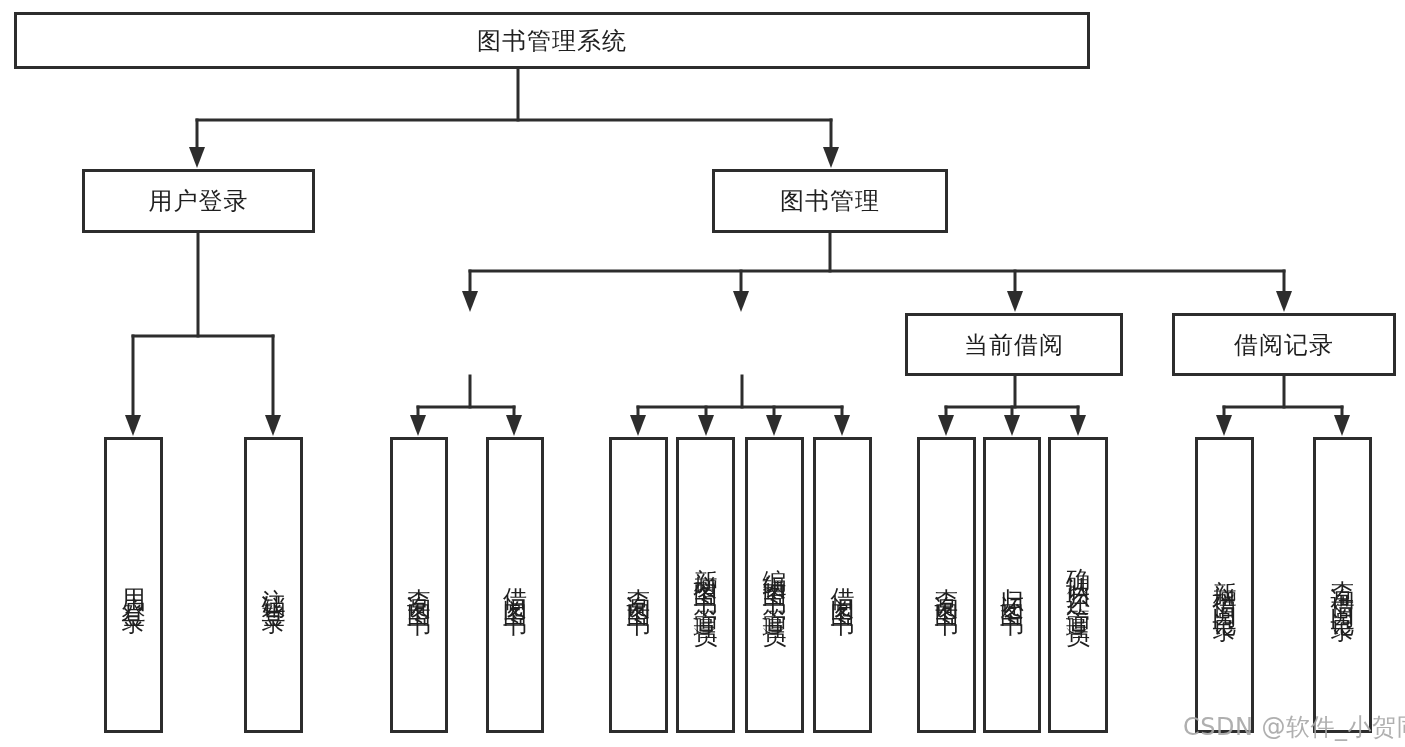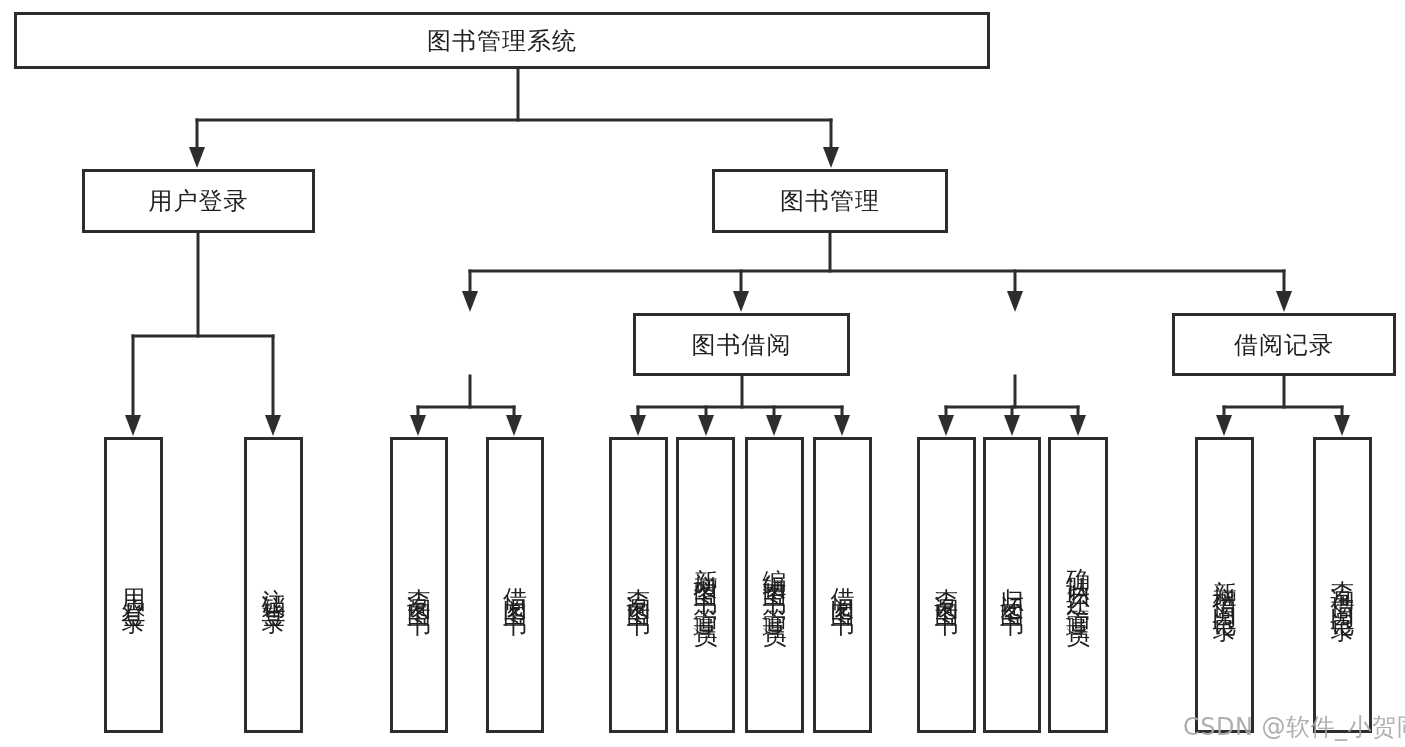--- a/index.html
+++ b/index.html
@@ -127,26 +127,26 @@
     <g>
       <line x1="1284" y1="376" x2="1284" y2="407"></line>
       <line x1="1224" y1="407" x2="1342" y2="407"></line>
       <line x1="1224" y1="407" x2="1224" y2="416"></line>
       <polygon points="1216,415 1232,415 1224,436"></polygon>
       <line x1="1342" y1="407" x2="1342" y2="416"></line>
       <polygon points="1334,415 1350,415 1342,436"></polygon>
     </g>
   </svg>
 
-  <div class="box hbox" style="left:14px; top:12px; width:976px; height:57px;">图书管理系统</div>
+  <div class="box hbox" style="left:14px; top:12px; width:1076px; height:57px;">图书管理系统</div>
 
   <div class="box hbox" style="left:82px; top:169px; width:233px; height:64px;">用户登录</div>
   <div class="box hbox" style="left:712px; top:169px; width:236px; height:64px;">图书管理</div>
 
-  <div class="box hbox" style="left:633px; top:313px; width:217px; height:63px;">图书借阅</div>
+  <div class="box hbox" style="left:905px; top:313px; width:218px; height:63px;">当前借阅</div>
   <div class="box hbox" style="left:1172px; top:313px; width:224px; height:63px;">借阅记录</div>
 
   <div class="box vbox" style="left:104px; top:437px; width:59px; height:296px;">
     <span class="vtext">用户登录</span>
   </div>
   <div class="box vbox" style="left:244px; top:437px; width:59px; height:296px;">
     <span class="vtext">注销登录</span>
   </div>
 
   <div class="box vbox" style="left:390px; top:437px; width:58px; height:296px;">

